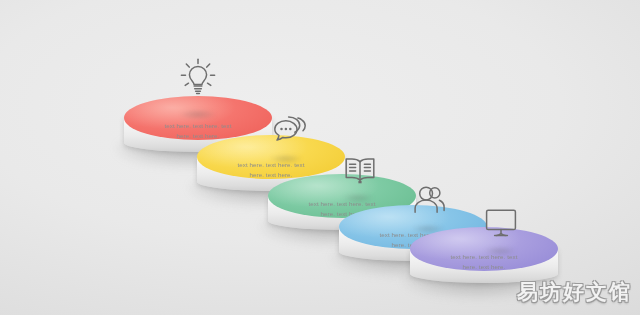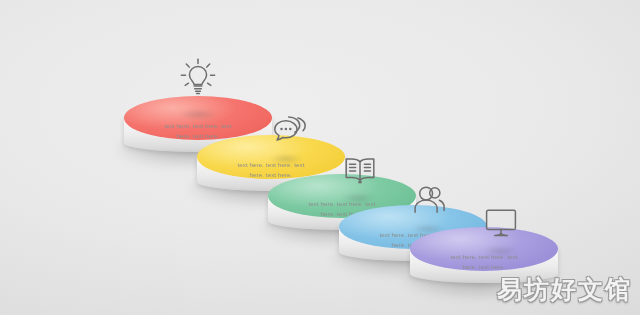--- a/index.html
+++ b/index.html
@@ -98,21 +98,21 @@
     filter: blur(2px);
     pointer-events: none;
   }
 
   
   .watermark {
     position: absolute;
     right: 8px;
     bottom: 9px;
     font-family: "DejaVu Sans", sans-serif;
-    font-size: 25px;
+    font-size: 21px;
     font-weight: 700;
     color: #f2f2f2;
     letter-spacing: 2px;
     text-shadow:
       -1px -1px 0 #9a9a9a,
        1px -1px 0 #9a9a9a,
       -1px  1px 0 #9a9a9a,
        1px  1px 0 #9a9a9a,
        0    2px 2px rgba(110,110,110,0.45);
     pointer-events: none;

